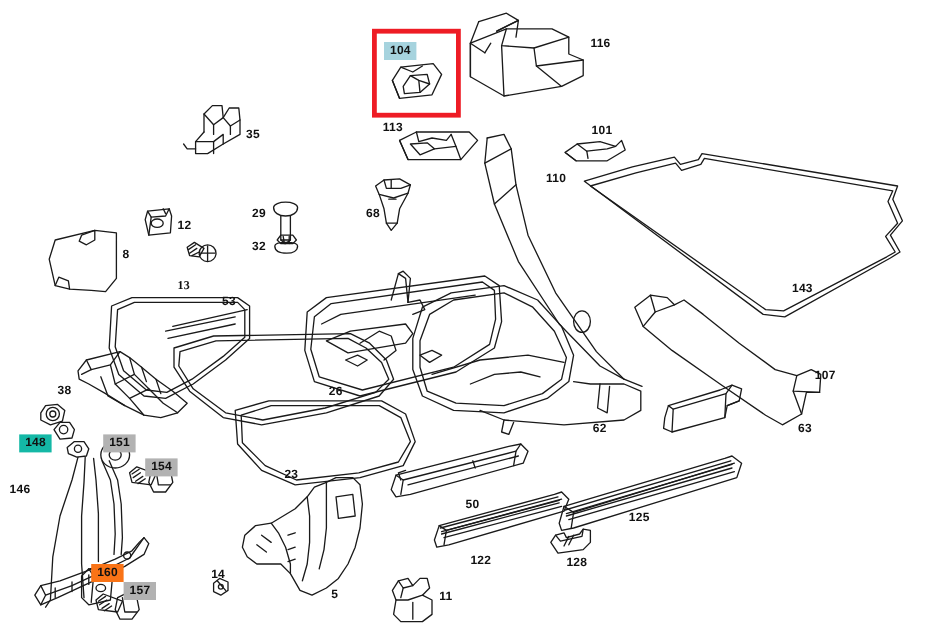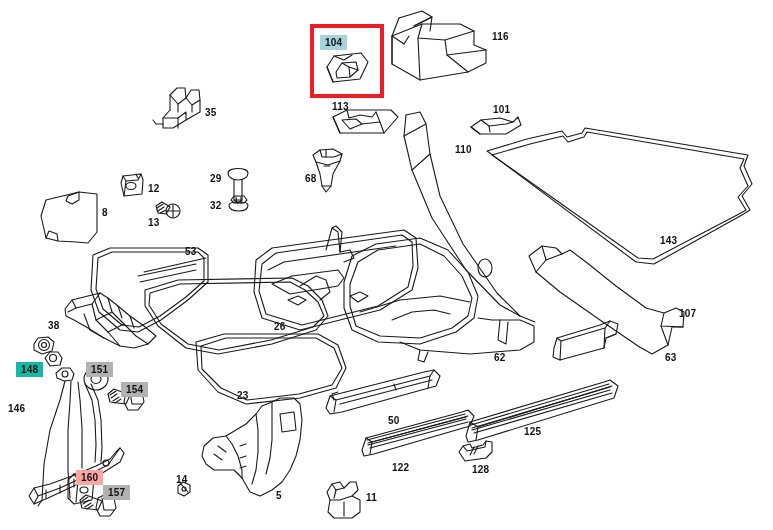--- a/index.html
+++ b/index.html
@@ -353,46 +353,46 @@
       </g>
 
     </g>
   </svg>
 
   <div id="sel-box" style="left: 310px; top: 24px; width: 74px; height: 74px; border-color: rgb(238, 28, 37);"></div>
 
   <div id="callouts">
       <div class="lbl hl-blue" style="left: 320px; top: 35px; background: rgb(166, 211, 222);">104</div>
       <div class="lbl" style="left: 492px; top: 30px;">116</div>
-      <div class="lbl" style="left: 332px; top: 100px;">113</div>
+      <div class="lbl" style="left: 319px; top: 100px;">113</div>
       <div class="lbl" style="left: 493px; top: 103px;">101</div>
       <div class="lbl" style="left: 455px; top: 143px;">110</div>
       <div class="lbl" style="left: 205px; top: 106px;">35</div>
       <div class="lbl" style="left: 660px; top: 234px; text-align: center;">143</div>
       <div class="lbl" style="left: 148px; top: 182px;">12</div>
       <div class="lbl" style="left: 210px; top: 172px;">29</div>
       <div class="lbl" style="left: 305px; top: 172px;">68</div>
       <div class="lbl" style="left: 102px; top: 206px;">8</div>
-      <div class="lbl" style="left: 148px; top: 216px;">13</div>
+      <div class="lbl" style="left: 148px; top: 232px; font-family: Liberation Serif, serif;">13</div>
       <div class="lbl" style="left: 210px; top: 199px;">32</div>
       <div class="lbl" style="left: 185px; top: 245px;">53</div>
       <div class="lbl" style="left: 679px; top: 307px;">107</div>
       <div class="lbl" style="left: 48px; top: 319px;">38</div>
       <div class="lbl" style="left: 274px; top: 320px;">26</div>
       <div class="lbl" style="left: 494px; top: 351px;">62</div>
       <div class="lbl" style="left: 625px; top: 351px; padding-left: 40px;">63</div>
       <div class="lbl hl-gray" style="left: 16px; top: 362px; background: #14b8a6;">148</div>
       <div class="lbl hl-gray" style="left: 86px; top: 362px; background: rgb(178, 178, 178);">151</div>
       <div class="lbl hl-gray" style="left: 121px; top: 382px; background: rgb(178, 178, 178);">154</div>
       <div class="lbl" style="left: 8px; top: 402px;">146</div>
       <div class="lbl" style="left: 237px; top: 389px;">23</div>
       <div class="lbl" style="left: 388px; top: 414px;">50</div>
       <div class="lbl" style="left: 524px; top: 425px;">125</div>
       <div class="lbl" style="left: 392px; top: 461px;">122</div>
       <div class="lbl" style="left: 472px; top: 463px;">128</div>
-      <div class="lbl hl-gray" style="left: 76px; top: 470px; background: #fca5a5;">160</div>
+      <div class="lbl hl-gray" style="left: 76px; top: 470px; background: #f97316;">160</div>
       <div class="lbl hl-gray" style="left: 103px; top: 485px; background: rgb(178, 178, 178);">157</div>
       <div class="lbl" style="left: 176px; top: 473px;">14</div>
       <div class="lbl" style="left: 276px; top: 489px;">5</div>
       <div class="lbl" style="left: 366px; top: 491px;">11</div>
     </div>
 
 </div>
 
 </body></html>

